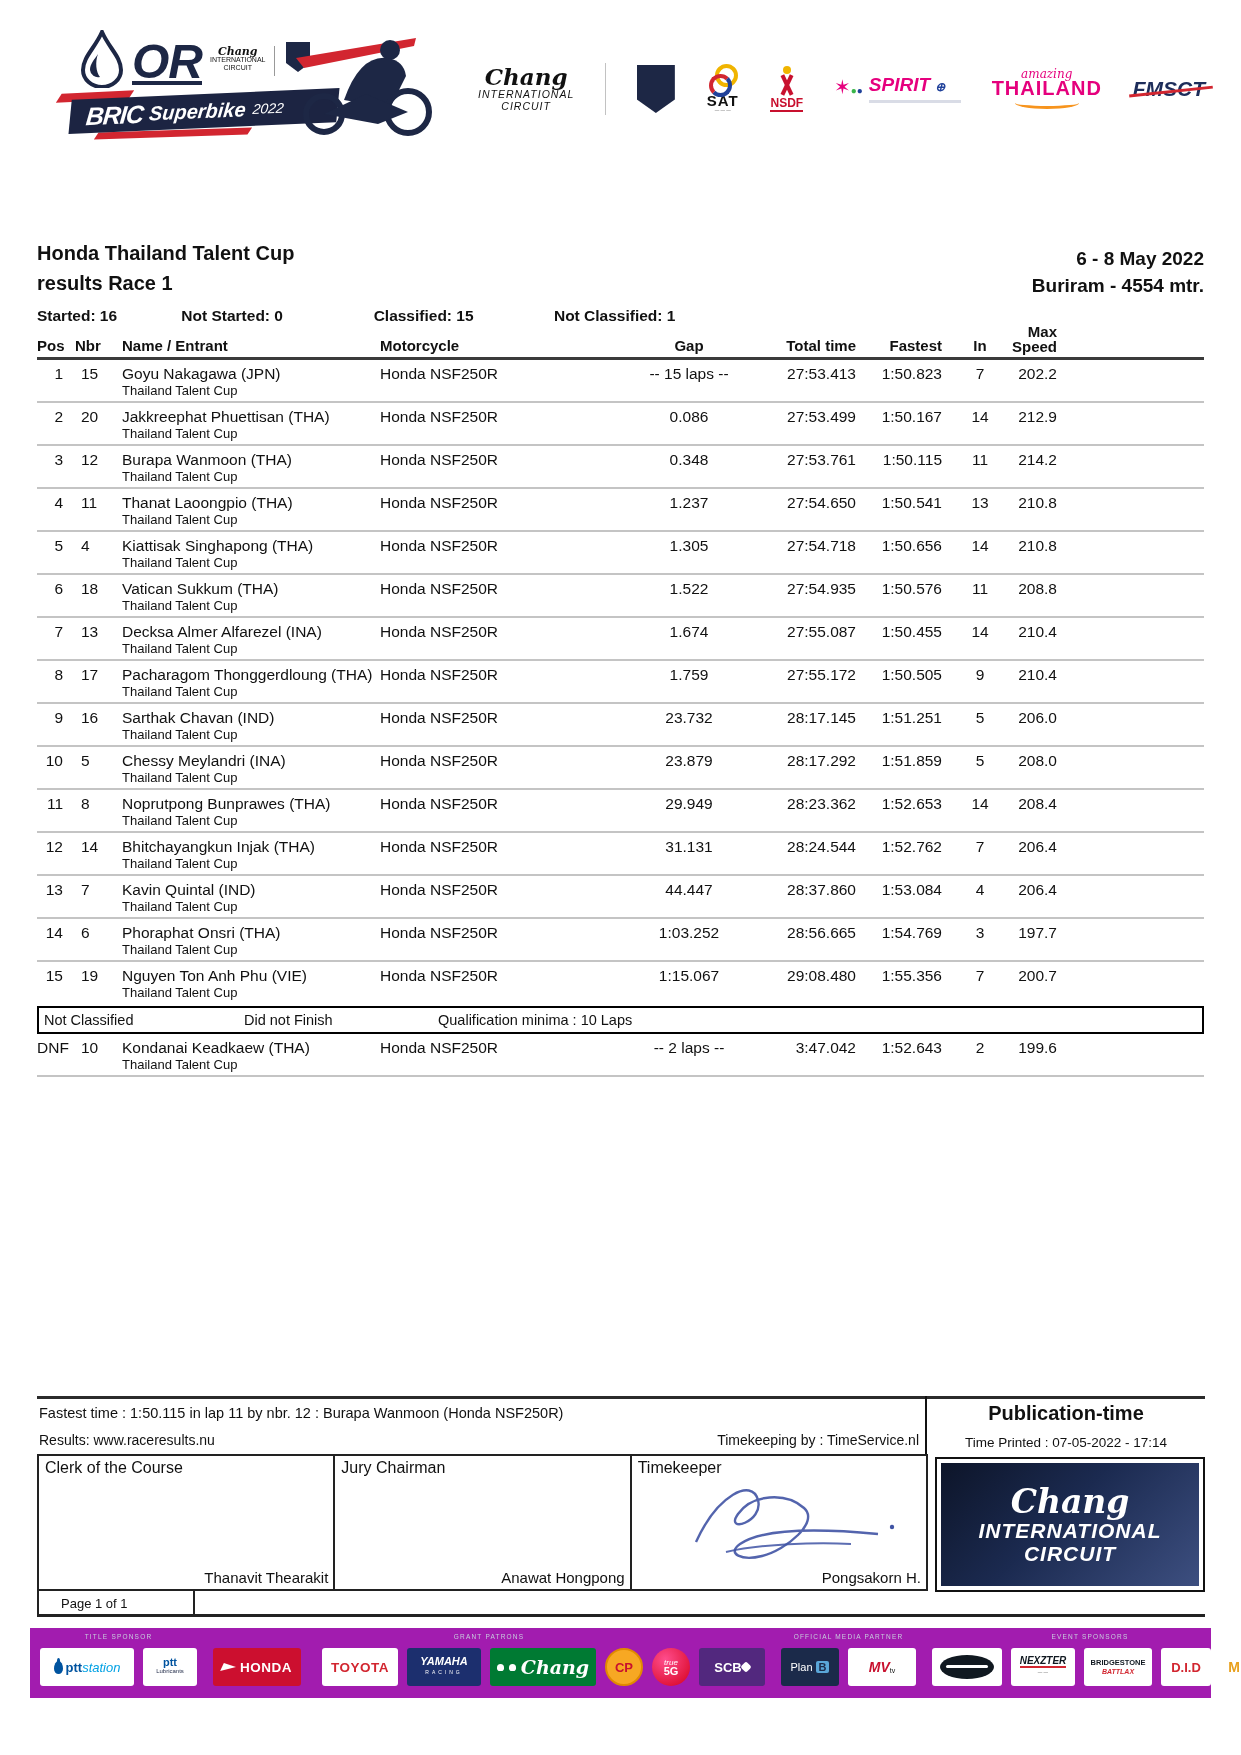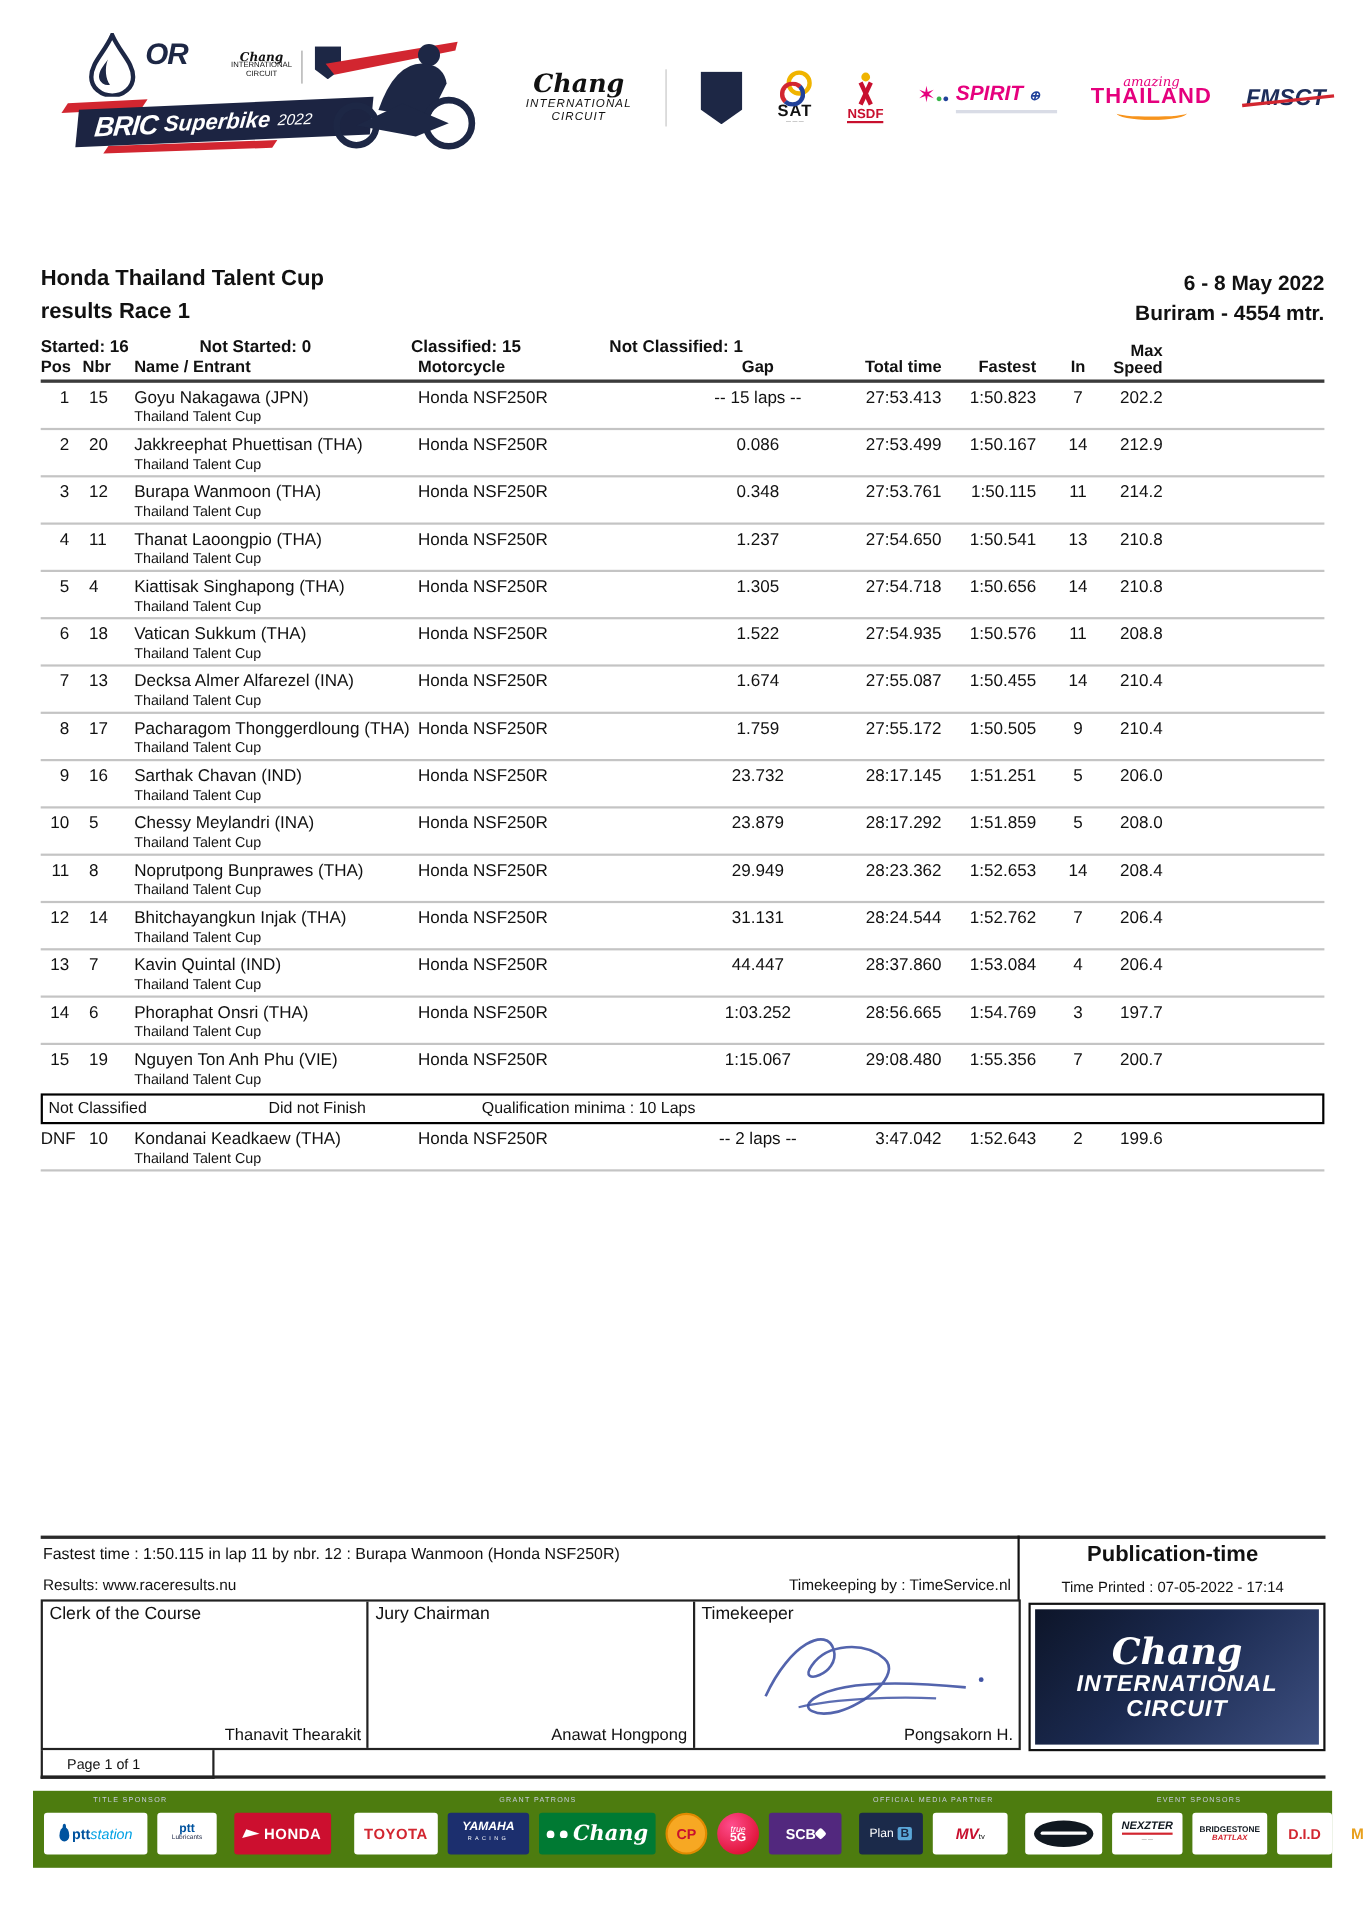--- a/index.html
+++ b/index.html
@@ -3,21 +3,21 @@
 <meta charset="utf-8">
 <style>
   html,body{margin:0;padding:0;background:#fff;}
   .page{position:relative;width:1241px;height:1755px;background:#fff;overflow:hidden;
         font-family:"Liberation Sans",sans-serif;color:#111;}
 
   
   .topstrip{position:absolute;top:28px;left:58px;right:36px;height:112px;display:flex;}
   .bric-logo{position:relative;width:372px;height:112px;flex:0 0 auto;}
   .or-drop{position:absolute;left:18px;top:2px;}
-  .or-word{position:absolute;left:74px;top:6px;font-style:italic;font-weight:800;font-size:27px;color:#1d2745;letter-spacing:-1px;}
+  .or-word{position:absolute;left:74px;top:6px;font-style:italic;font-weight:800;font-size:48px;color:#1d2745;letter-spacing:-1px;text-decoration:underline;}
   .chang-mini{position:absolute;left:152px;top:20px;font-size:7px;line-height:8px;color:#111;text-align:center;}
   .chang-mini .c1{font-weight:800;font-style:italic;font-size:11px;font-family:"DejaVu Serif",serif;}
   .mini-div{position:absolute;left:216px;top:18px;width:1px;height:30px;background:#999;}
   .mini-shield{position:absolute;left:228px;top:14px;width:24px;height:30px;background:#1d2745;
                clip-path:polygon(0 0,100% 0,100% 70%,50% 100%,0 70%);}
   .red-slash-a{position:absolute;left:2px;top:64px;width:70px;height:9px;background:#d22630;transform:skewX(-35deg) rotate(-3deg);}
   .red-slash-b{position:absolute;left:40px;top:102px;width:150px;height:7px;background:#d22630;transform:skewX(-35deg) rotate(-2deg);}
   .bric-banner{position:absolute;left:12px;top:66px;width:252px;height:34px;background:#1c2442;
                transform:rotate(-2.5deg) skewX(-8deg);display:flex;align-items:center;padding-left:16px;white-space:nowrap;}
   .bric-banner .b1{color:#fff;font-weight:800;font-style:italic;font-size:25px;letter-spacing:-1px;}
@@ -59,21 +59,21 @@
   .main-title{position:absolute;top:142px;left:0;width:100%;text-align:center;font-weight:800;font-size:25px;letter-spacing:-0.3px;}
   .ev-series{position:absolute;top:242px;left:37px;font-weight:800;font-size:20px;}
   .ev-session{position:absolute;top:272px;left:37px;font-weight:800;font-size:20px;}
   .ev-date{position:absolute;top:248px;right:37px;font-weight:800;font-size:19px;text-align:right;}
   .ev-venue{position:absolute;top:275px;right:37px;font-weight:800;font-size:19px;text-align:right;}
   .stats{position:absolute;top:307px;left:37px;font-weight:800;font-size:15.5px;white-space:nowrap;}
   .stats span{display:inline-block;}
   .st0{width:140px;} .st1{width:188px;} .st2{width:176px;}
 
   
-  .results{position:absolute;top:312px;left:37px;width:1167px;font-size:15.5px;}
+  .results{position:absolute;top:324px;left:37px;width:1167px;font-size:15.5px;}
   .rgrid{display:grid;grid-template-columns:38px 47px 258px 228px 162px 98px 86px 52px 64px 1fr;}
   .thead{align-items:end;border-bottom:3px solid #3b3b3b;padding-bottom:3px;font-weight:800;font-size:15px;}
   .h-gap{text-align:center;} .h-total{text-align:right;padding-right:12px;}
   .h-fast{text-align:right;padding-right:12px;} .h-in{text-align:center;}
   .h-max{text-align:right;padding-right:13px;line-height:15px;}
   .trow{padding:5px 0 3px;}
   #rows-mount .trow + .trow{border-top:2px solid #c4c4c4;}
   .c{white-space:nowrap;line-height:17px;}
   .cell-pos{text-align:right;padding-right:12px;}
   .cell-nbr{padding-left:6px;}
@@ -104,21 +104,21 @@
   .sig{position:absolute;right:10px;top:8px;}
   .chang-box{position:absolute;top:61px;left:898px;width:270px;height:135px;border:2px solid #111;box-sizing:border-box;background:#fff;}
   .chang-inner{position:absolute;inset:4px;background:linear-gradient(135deg,#0d1529 0%,#1b2a50 45%,#3d4f80 100%);
                display:flex;flex-direction:column;align-items:center;justify-content:center;color:#fff;}
   .chang-inner .g1{font-family:"DejaVu Serif",serif;font-style:italic;font-weight:800;font-size:33px;line-height:34px;}
   .chang-inner .g2,.chang-inner .g3{font-style:italic;font-weight:600;font-size:21px;line-height:23px;letter-spacing:1px;}
   .page-row{position:absolute;top:195px;left:0;width:1168px;height:26px;border-bottom:3px solid #222;box-sizing:border-box;}
   .page-cell{width:158px;height:26px;border:2px solid #222;border-top:none;box-sizing:border-box;display:flex;align-items:center;padding-left:22px;font-size:13px;}
 
   
-  .sbar{position:absolute;top:1628px;left:30px;width:1181px;height:70px;background:#4d7c0f;
+  .sbar{position:absolute;top:1628px;left:30px;width:1181px;height:70px;background:#a21caf;
         display:flex;align-items:stretch;padding:0 10px;box-sizing:border-box;}
   .sgroup{display:flex;flex-direction:column;align-items:center;justify-content:flex-start;padding-top:4px;}
   .slabel{font-size:6.5px;color:#c7cddd;letter-spacing:1.2px;line-height:10px;white-space:nowrap;}
   .slogos{display:flex;align-items:center;gap:9px;height:50px;}
   .gdiv{width:1px;background:#55607e;margin:12px 8px 8px;}
   .tile{height:38px;border-radius:3px;display:flex;align-items:center;justify-content:center;background:#fff;box-sizing:border-box;}
   .drop{width:9px;height:13px;background:#00539f;border-radius:50% 50% 50% 50%/60% 60% 40% 40%;transform:rotate(0deg);position:relative;margin-right:3px;}
   .drop::before{content:"";position:absolute;left:3px;top:-3px;width:3px;height:6px;background:#00539f;border-radius:50% 50% 0 0;}
   .t-pttst{width:94px;} .t-pttst .w1{font-weight:800;font-size:13px;color:#00539f;} .t-pttst .w2{font-style:italic;font-size:13px;color:#00a1e4;}
   .t-pttlb{width:54px;flex-direction:column;line-height:9px;}

